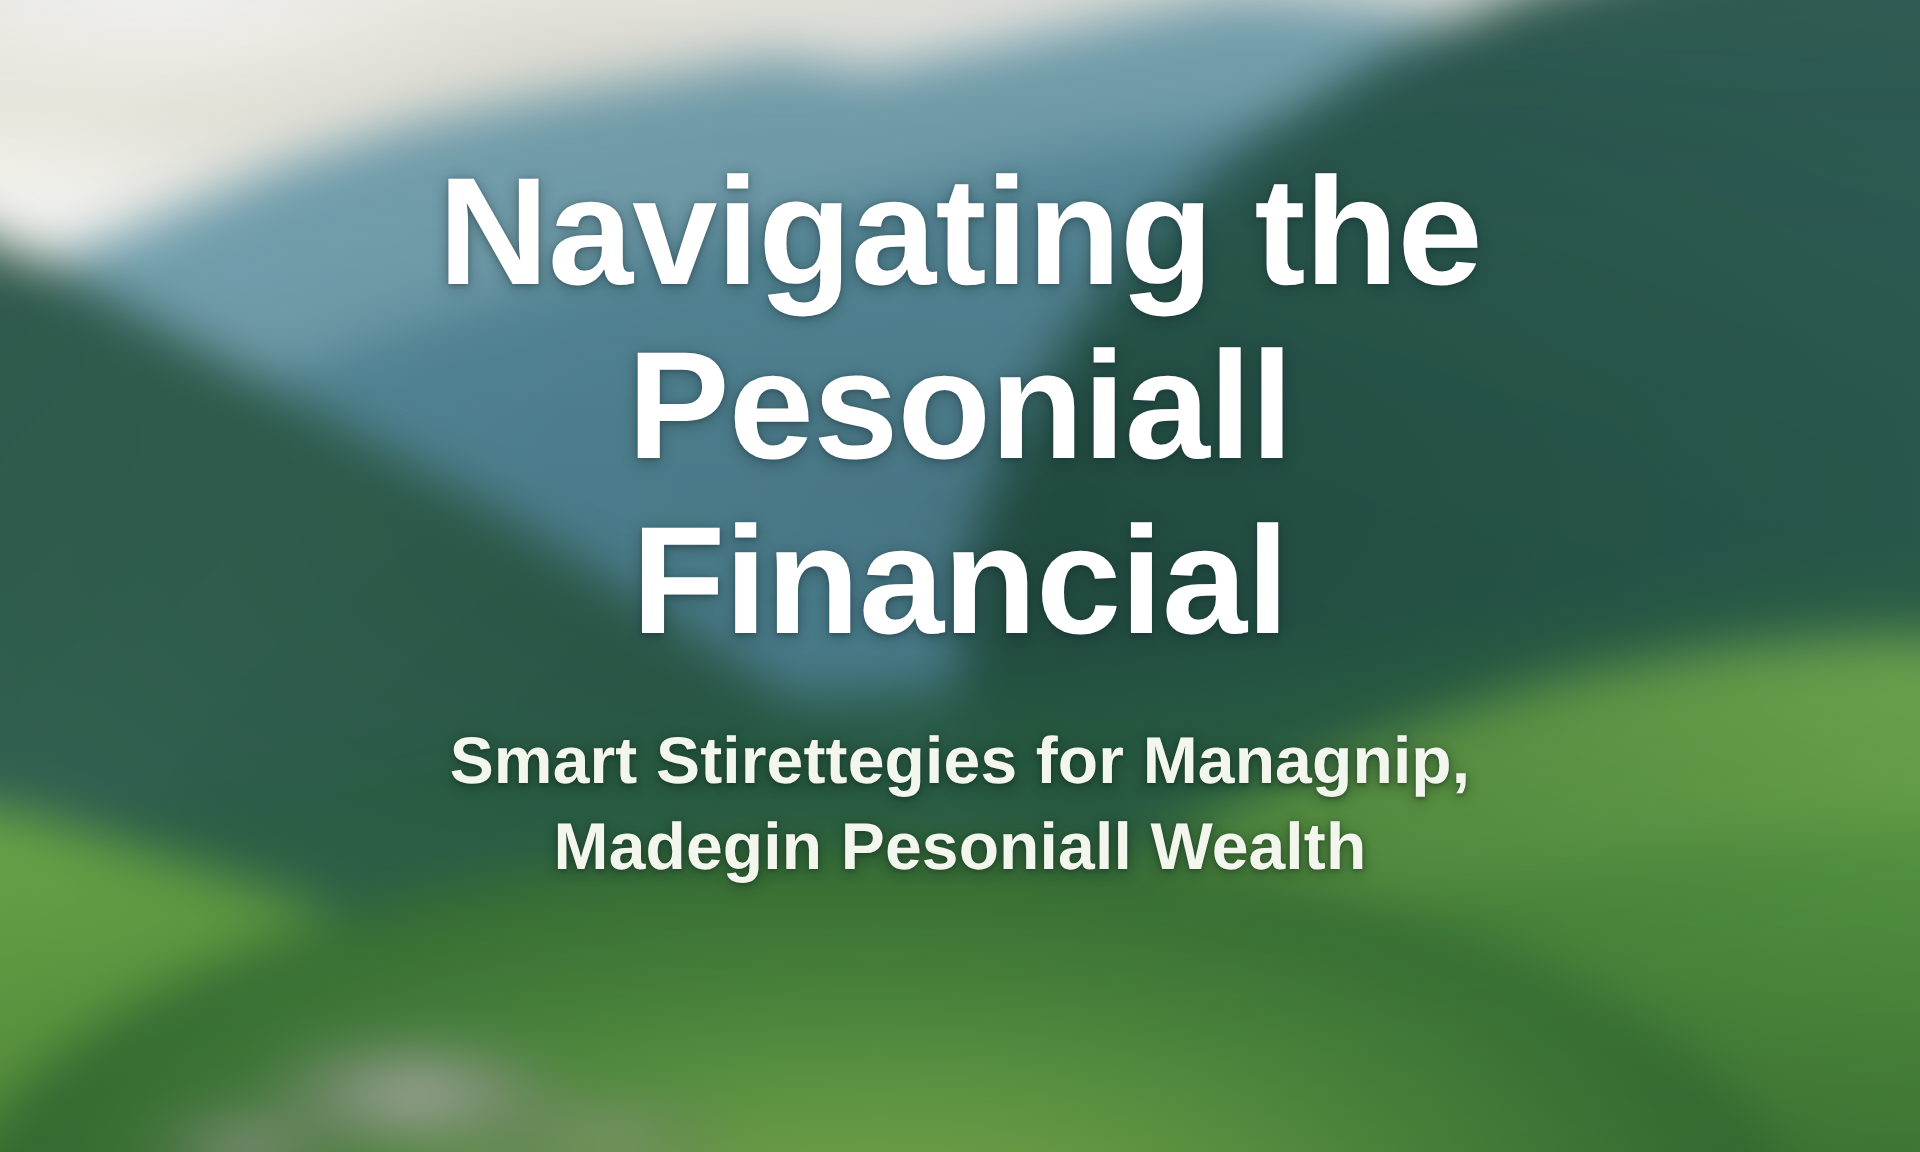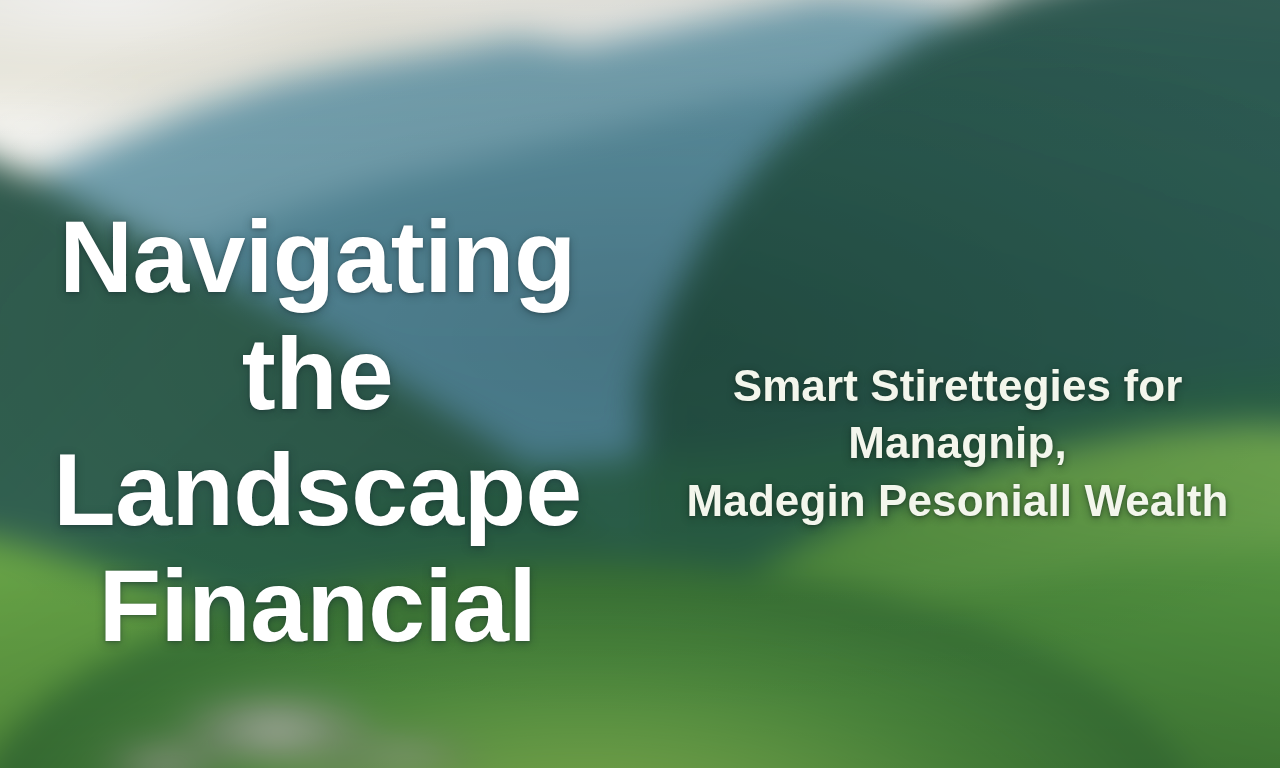--- a/index.html
+++ b/index.html
@@ -206,21 +206,21 @@
       radial-gradient(ellipse 82% 62% at 50% 44%, rgba(0,0,0,.16) 0%, rgba(0,0,0,.05) 55%, rgba(0,0,0,0) 80%),
       linear-gradient(180deg, rgba(0,0,0,.05) 0%, rgba(0,0,0,0) 22%, rgba(0,0,0,0) 74%, rgba(0,0,0,.10) 100%);
     pointer-events: none;
   }
 
   
   .content {
     position: absolute;
     inset: 0;
     display: flex;
-    flex-direction: row;
+    flex-direction: column;
     align-items: center;
     justify-content: flex-start;
     padding-top: 96px;
     box-sizing: border-box;
   }
 
   .title {
     margin: 0;
     width: 900px;
     text-align: center;
@@ -272,21 +272,21 @@
     </div>
   </div>
 
   <div class="vignette"></div>
 
   <div class="content">
 
     <h1 class="title">
       <span class="title-line">Navigating the</span>
       <br>
-      <span class="title-line">Landscape</span>
+      <span class="title-line">Pesoniall</span>
       <br>
       <span class="title-line">Financial</span>
     </h1>
 
     <p class="subtitle" style="margin-top:34px;">
       <span class="subtitle-line">Smart Stirettegies for Managnip,</span>
       <span class="subtitle-line">Madegin Pesoniall Wealth</span>
     </p>
 
   </div>

